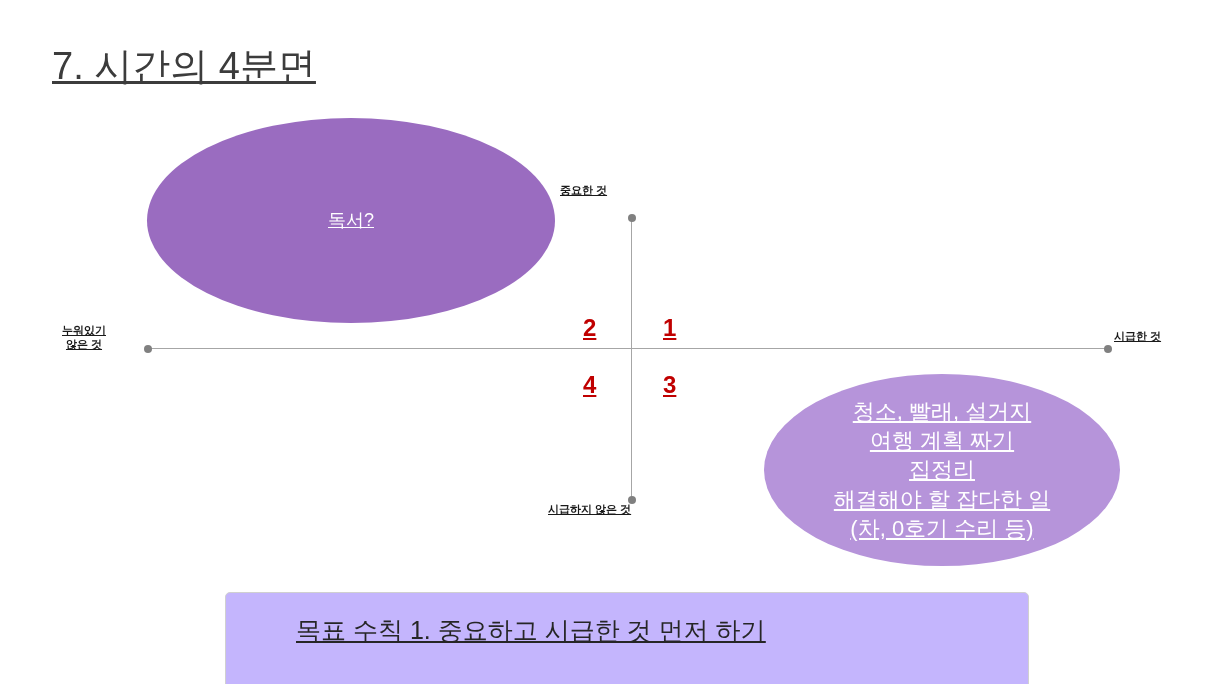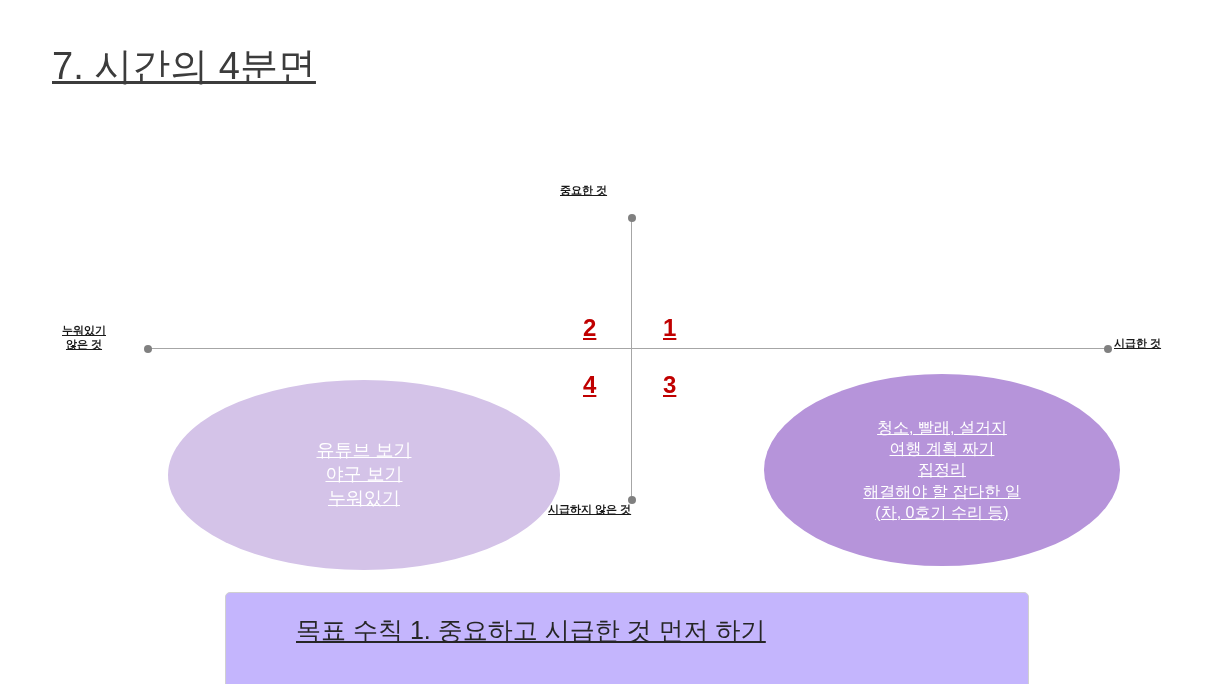--- a/index.html
+++ b/index.html
@@ -55,21 +55,21 @@
     position: absolute;
     font-size: 11px;
     font-weight: bold;
     color: #1a1a1a;
     line-height: 1.25;
     white-space: nowrap;
   }
   #label-top    { left: 536px; top: 160px; }
   #label-bottom { left: 524px; top: 479px; }
   #label-left   { left: 38px;  top: 300px; text-align: center; }
-  #label-right  { left: 1090px; top: 313px; }
+  #label-right  { left: 1090px; top: 306px; }
 
   
   .quad-num {
     position: absolute;
     font-size: 24px;
     font-weight: bold;
     color: #c00000;
     line-height: 1;
   }
   #num-1 { left: 639px; top: 292px; }
@@ -104,21 +104,21 @@
   #ellipse-q4 {
     left: 144px; top: 356px;
     width: 392px; height: 190px;
     background: #d4c3e8;
     font-size: 18px;
   }
   #ellipse-q3 {
     left: 740px; top: 350px;
     width: 356px; height: 192px;
     background: #b694da;
-    font-size: 16px;
+    font-size: 22px;
   }
 
   
   #note-box {
     position: absolute;
     left: 201px; top: 568px;
     width: 804px; height: 106px;
     border: 1px solid #d0d0d0;
     border-radius: 5px;
     background: #c4b5fd;
@@ -155,25 +155,23 @@
   <div class="axis-label" id="label-left" style="white-space:pre-line;">누워있기
 않은 것</div>
 
   <div class="axis-label" id="label-right">시급한 것</div>
 
   <div class="quad-num" id="num-1">1</div>
   <div class="quad-num" id="num-2">2</div>
   <div class="quad-num" id="num-3">3</div>
   <div class="quad-num" id="num-4">4</div>
 
+  <div class="ellipse" id="ellipse-q2">독서?</div>
 
 
-  <div class="ellipse" id="ellipse-q4">유튜브 보기
-야구 보기
-누워있기</div>
 
   <div class="ellipse" id="ellipse-q3">청소, 빨래, 설거지
 여행 계획 짜기
 집정리
 해결해야 할 잡다한 일
 (차, 0호기 수리 등)</div>
 
   <div id="note-box">
     <div class="note-line" id="note-line-1">목표 수칙 1. 중요하고 시급한 것 먼저 하기</div>
   </div>

